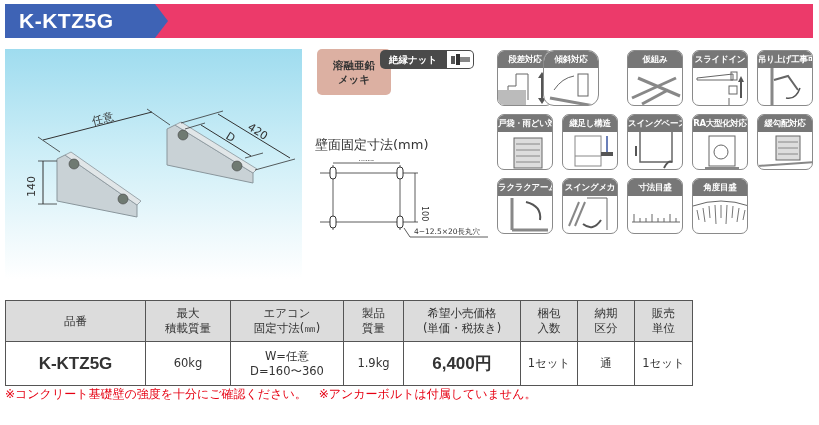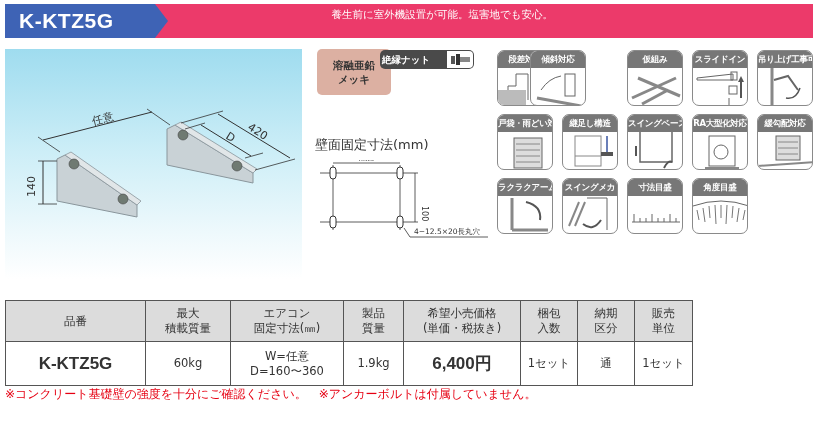--- a/index.html
+++ b/index.html
@@ -11,21 +11,21 @@
   .hdr-arrow { position: absolute; left: 150px; top: 0; width: 0; height: 0; border-top: 17px solid transparent; border-bottom: 17px solid transparent; border-left: 13px solid #3e63b5; }
   .hdr-title { position: absolute; left: 173px; top: 0; height: 34px; line-height: 34px; color: #fff; font-size: 21px; font-weight: bold; letter-spacing: 1px; }
   .hdr-desc { position: absolute; left: 316px; top: 3px; color: #fff; font-size: 10.5px; line-height: 14px; }
 
   
   .photo { position: absolute; left: 5px; top: 49px; width: 297px; height: 230px; background: linear-gradient(180deg, #9fdcef 0%, #cdeef7 45%, #eef9fc 80%, #ffffff 100%); }
   .photo svg { position: absolute; left: 0; top: 0; }
 
   
   .badge-plating { position: absolute; left: 317px; top: 49px; width: 74px; height: 46px; background: #dcb0a2; border-radius: 5px; color: #333; font-size: 10.5px; font-weight: bold; text-align: center; line-height: 14px; padding-top: 9px; }
-  .badge-nut { position: absolute; left: 380px; top: 50px; width: 94px; height: 19px; background: #4a4a4a; border-radius: 5px; color: #fff; font-size: 9.5px; font-weight: bold; line-height: 19px; padding-left: 2px; }
+  .badge-nut { position: absolute; left: 380px; top: 50px; width: 94px; height: 19px; background: #4a4a4a; border-radius: 5px; color: #fff; font-size: 9.5px; font-weight: bold; line-height: 19px; padding-left: 9px; }
   .badge-nut-ico { position: absolute; right: 1px; top: 1px; width: 26px; height: 17px; background: #fff; border-radius: 0 4px 4px 0; }
 
   
   .fix-title { position: absolute; left: 315px; top: 136px; font-size: 13px; color: #333; text-align: center; }
   .fix-diagram { position: absolute; left: 318px; top: 160px; }
 
   
   .feat { position: absolute; width: 56px; height: 56px; border: 1.5px solid #8a8a8a; border-radius: 7px; background: #fff; overflow: hidden; text-decoration: underline; }
   .feat-lbl { position: absolute; left: 0; top: 0; width: 100%; height: 17px; background: #777; color: #fff; font-size: 8.5px; font-weight: bold; text-align: center; line-height: 17px; white-space: nowrap; letter-spacing: -0.3px; }
   .feat svg { position: absolute; left: 0; top: 17px; }
@@ -40,21 +40,20 @@
 
   .note { position: absolute; left: 5px; top: 386px; color: #e60012; font-size: 12px; }
 </style>
 </head>
 <body>
 
 <div class="hdr">
   <div class="hdr-code">K-KTZ5G</div>
   <div class="hdr-arrow"></div>
   <div class="hdr-desc">
-    <div>　養生前に室外機設置が可能。塩害地でも安心。</div>
   </div>
 </div>
 
 <div class="photo">
   <svg width="297" height="230" viewBox="0 0 297 230">
 
     <line x1="38" y1="91" x2="147" y2="63" stroke="#333" stroke-width="1"></line>
     <line x1="33" y1="88" x2="55" y2="103" stroke="#333" stroke-width="0.8"></line>
     <line x1="142" y1="60" x2="165" y2="76" stroke="#333" stroke-width="0.8"></line>
     <text x="88" y="76" font-size="11" fill="#333" transform="rotate(-14 88 76)" font-family="DejaVu Sans, sans-serif">任意</text>
@@ -123,21 +122,21 @@
 <div class="feat" style="left:497px;top:50px;">
   <div class="feat-lbl">段差対応</div>
   <svg width="56" height="39">
       <polyline points="0,30 10,30 10,18 18,18 18,6 30,6 30,32" fill="none" stroke="#666"></polyline>
       <rect x="0" y="22" width="28" height="17" fill="#bbb"></rect>
       <line x1="44" y1="8" x2="44" y2="32" stroke="#555" stroke-width="2"></line>
       <polygon points="40,10 44,4 48,10" fill="#555"></polygon>
       <polygon points="40,30 44,36 48,30" fill="#555"></polygon>
     </svg>
 </div>
-<div class="feat" style="left:530px;top:50px;">
+<div class="feat" style="left:543px;top:50px;border-radius:11px;">
   <div class="feat-lbl">傾斜対応</div>
   <svg width="56" height="39">
       <line x1="6" y1="30" x2="50" y2="38" stroke="#888" stroke-width="3"></line>
       <path d="M10 22 Q18 10 30 8" fill="none" stroke="#666"></path>
       <rect x="34" y="6" width="10" height="22" fill="none" stroke="#666"></rect>
     </svg>
 </div>
 <div class="feat" style="left:627px;top:50px;">
   <div class="feat-lbl">仮組み</div>
   <svg width="56" height="39">

